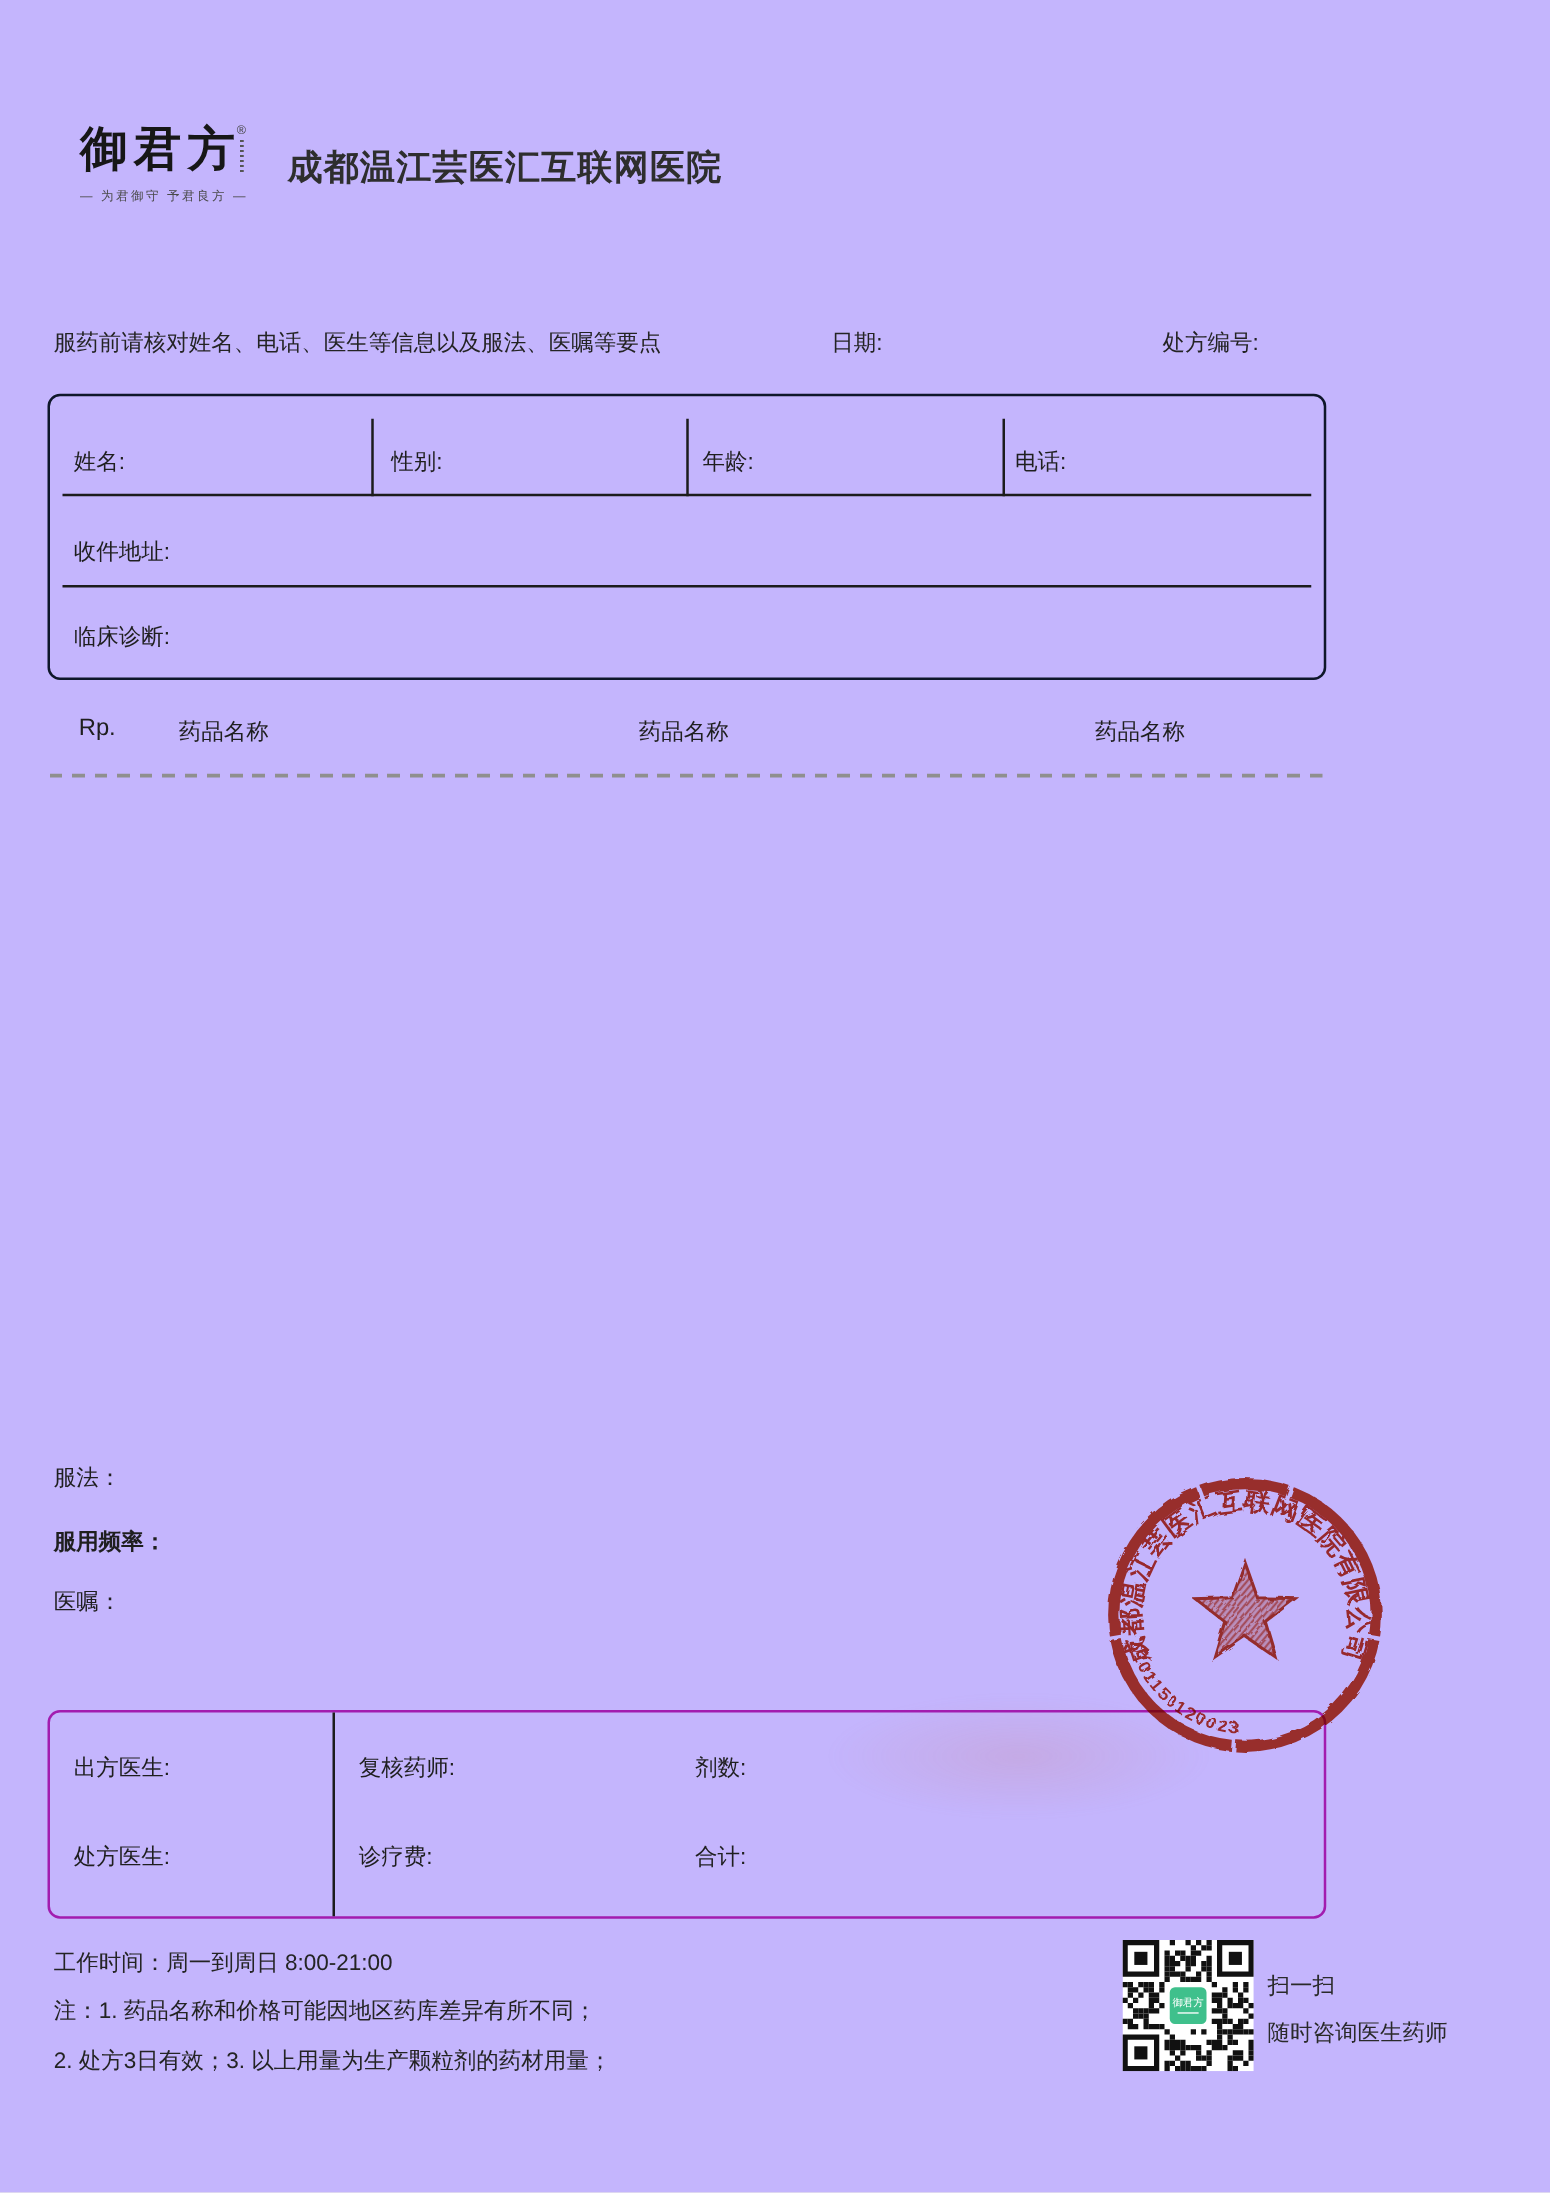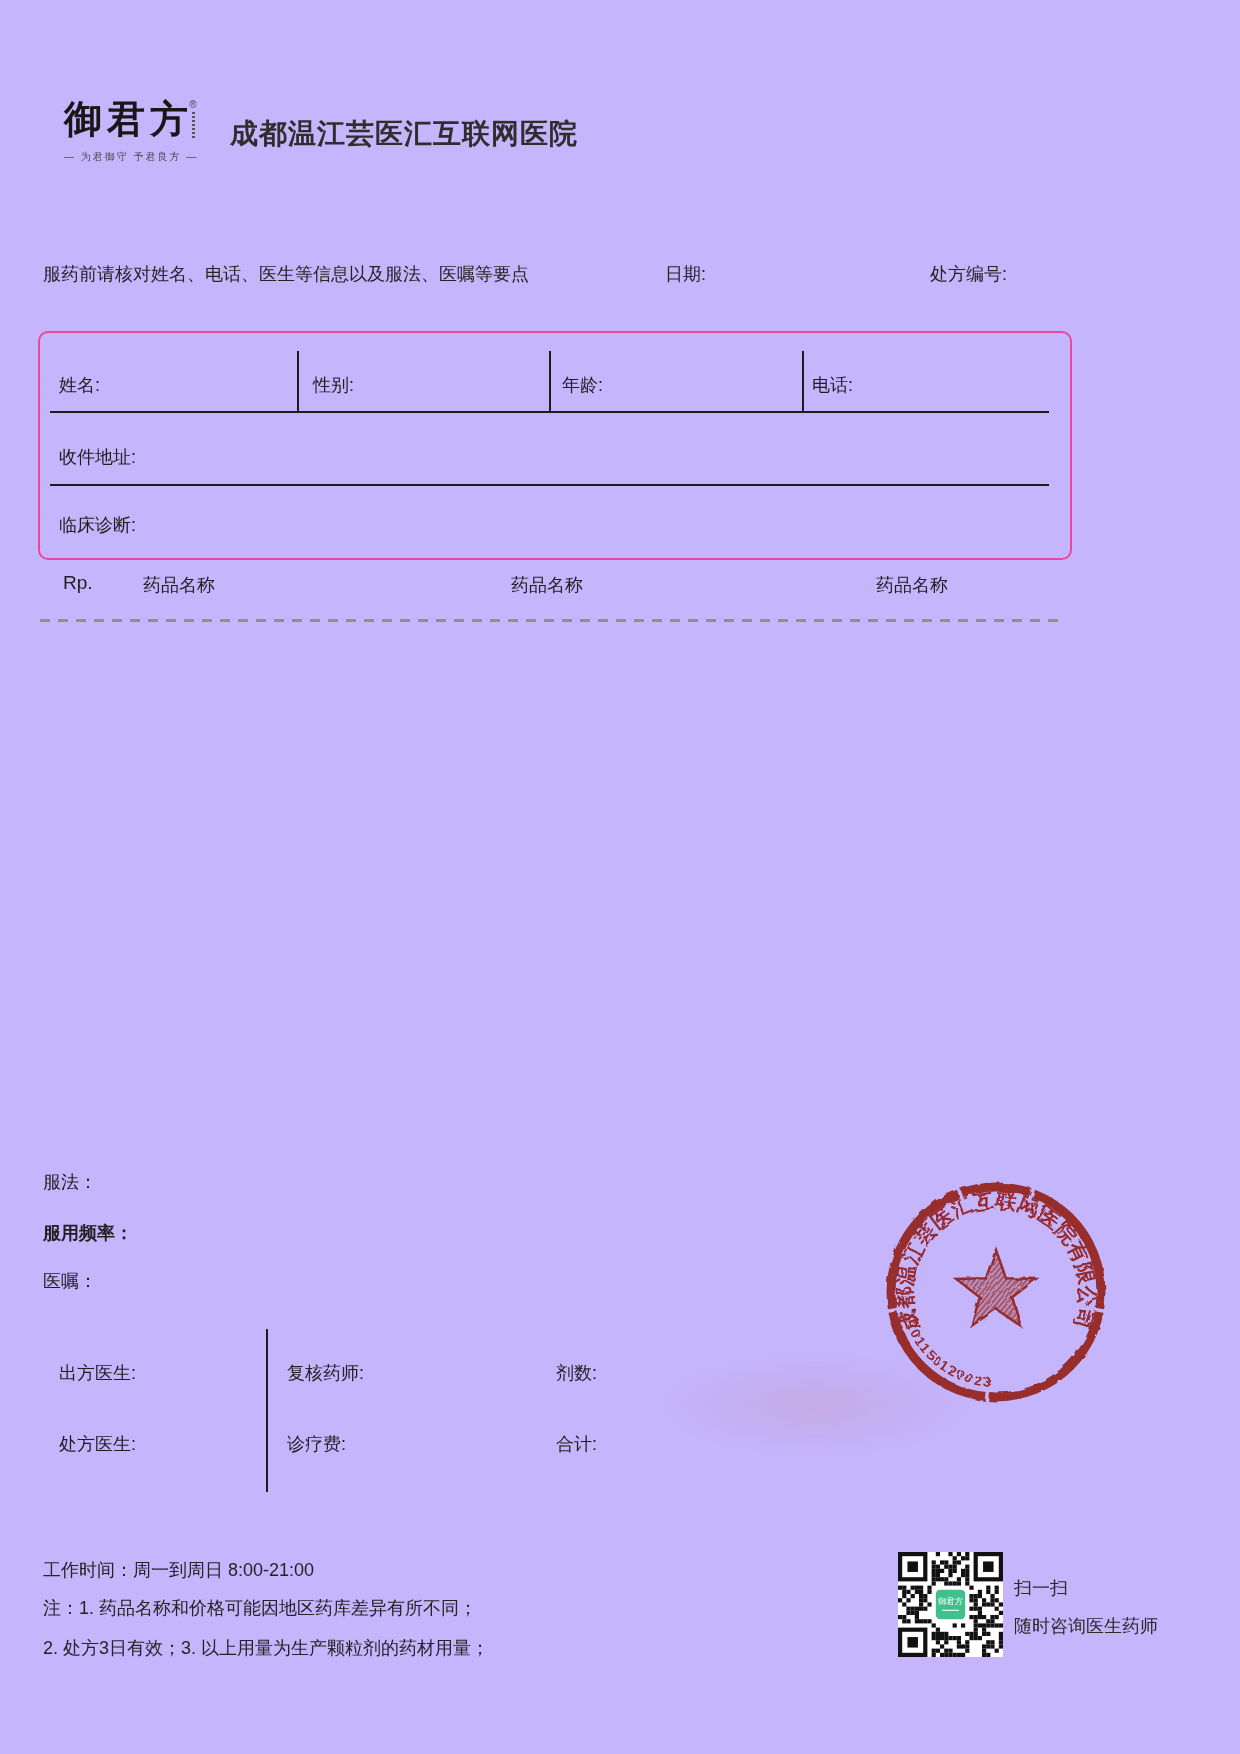--- a/index.html
+++ b/index.html
@@ -16,21 +16,21 @@
             background:repeating-linear-gradient(#555 0 2px,transparent 2px 4px);}
   .logo-tagline{left:64px;top:150px;font-size:10px;letter-spacing:2px;color:#4a4a4a;white-space:nowrap;}
   .hospital-title{left:230px;top:115px;font-size:28px;font-weight:700;color:#2e2e2e;letter-spacing:1px;}
 
   
   .notice-text{left:43px;top:262px;font-size:18px;color:#242424;}
   .date-label{left:665px;top:262px;font-size:18px;color:#242424;}
   .rx-label{left:930px;top:262px;font-size:18px;color:#242424;text-align:center;}
 
   
-  .patient-box{left:38px;top:331px;width:1019px;height:225px;border:2px solid #ec4899;border-radius:10px;padding-left:11px;}
+  .patient-box{left:38px;top:315px;width:1019px;height:225px;border:2px solid #0f172a;border-radius:10px;}
   .pcell-label{position:absolute;font-size:18px;color:#1f1f1f;top:40px;}
   .pdiv{position:absolute;top:18px;height:62px;width:0;border-left:2px solid #1c1c1c;}
   .psep{position:absolute;left:10px;width:999px;border-top:2px solid #1c1c1c;}
   .addr-label{position:absolute;left:19px;top:112px;font-size:18px;color:#1f1f1f;}
   .diag-label{position:absolute;left:19px;top:180px;font-size:18px;color:#1f1f1f;}
 
   
   .rp-label{left:63px;top:572px;font-size:19px;color:#1f1f1f;}
   .drug-h1{left:143px;top:573px;font-size:18px;color:#1f1f1f;}
   .drug-h2{left:511px;top:573px;font-size:18px;color:#1f1f1f;}
@@ -43,21 +43,21 @@
   .usage-freq{left:43px;top:1221px;font-size:18px;color:#1f1f1f;font-weight:bold;}
   .usage-advice{left:43px;top:1269px;font-size:18px;color:#1f1f1f;}
 
   
   .stamp{left:876px;top:1172px;width:240px;height:240px;mix-blend-mode:multiply;opacity:.93;}
   .stamp-smudge{left:660px;top:1355px;width:310px;height:100px;border-radius:50%;
       background:radial-gradient(ellipse at center,rgba(205,115,105,.16),rgba(205,115,105,0) 70%);
       filter:blur(3px);}
 
   
-  .sign-box{left:38px;top:1327px;width:1019px;height:163px;border:2px solid #c4b5fd;border-radius:10px;}
+  .sign-box{left:38px;top:1368px;width:1019px;height:163px;border:2px solid #a21caf;border-radius:10px;}
   .sign-div{position:absolute;left:226px;top:0;height:100%;border-left:2px solid #1c1c1c;}
   .s-r1{top:32px;} .s-r2{top:103px;}
   .s-c1{left:19px;} .s-c2{left:247px;} .s-c3{left:516px;}
   .s-label{position:absolute;font-size:18px;color:#1f1f1f;}
 
   
   .work-hours{left:43px;top:1558px;font-size:18px;color:#242424;}
   .note-1{left:43px;top:1596px;font-size:18px;color:#242424;}
   .note-2{left:43px;top:1636px;font-size:18px;color:#242424;}
   .qr-block{left:898px;top:1552px;width:105px;height:105px;}

